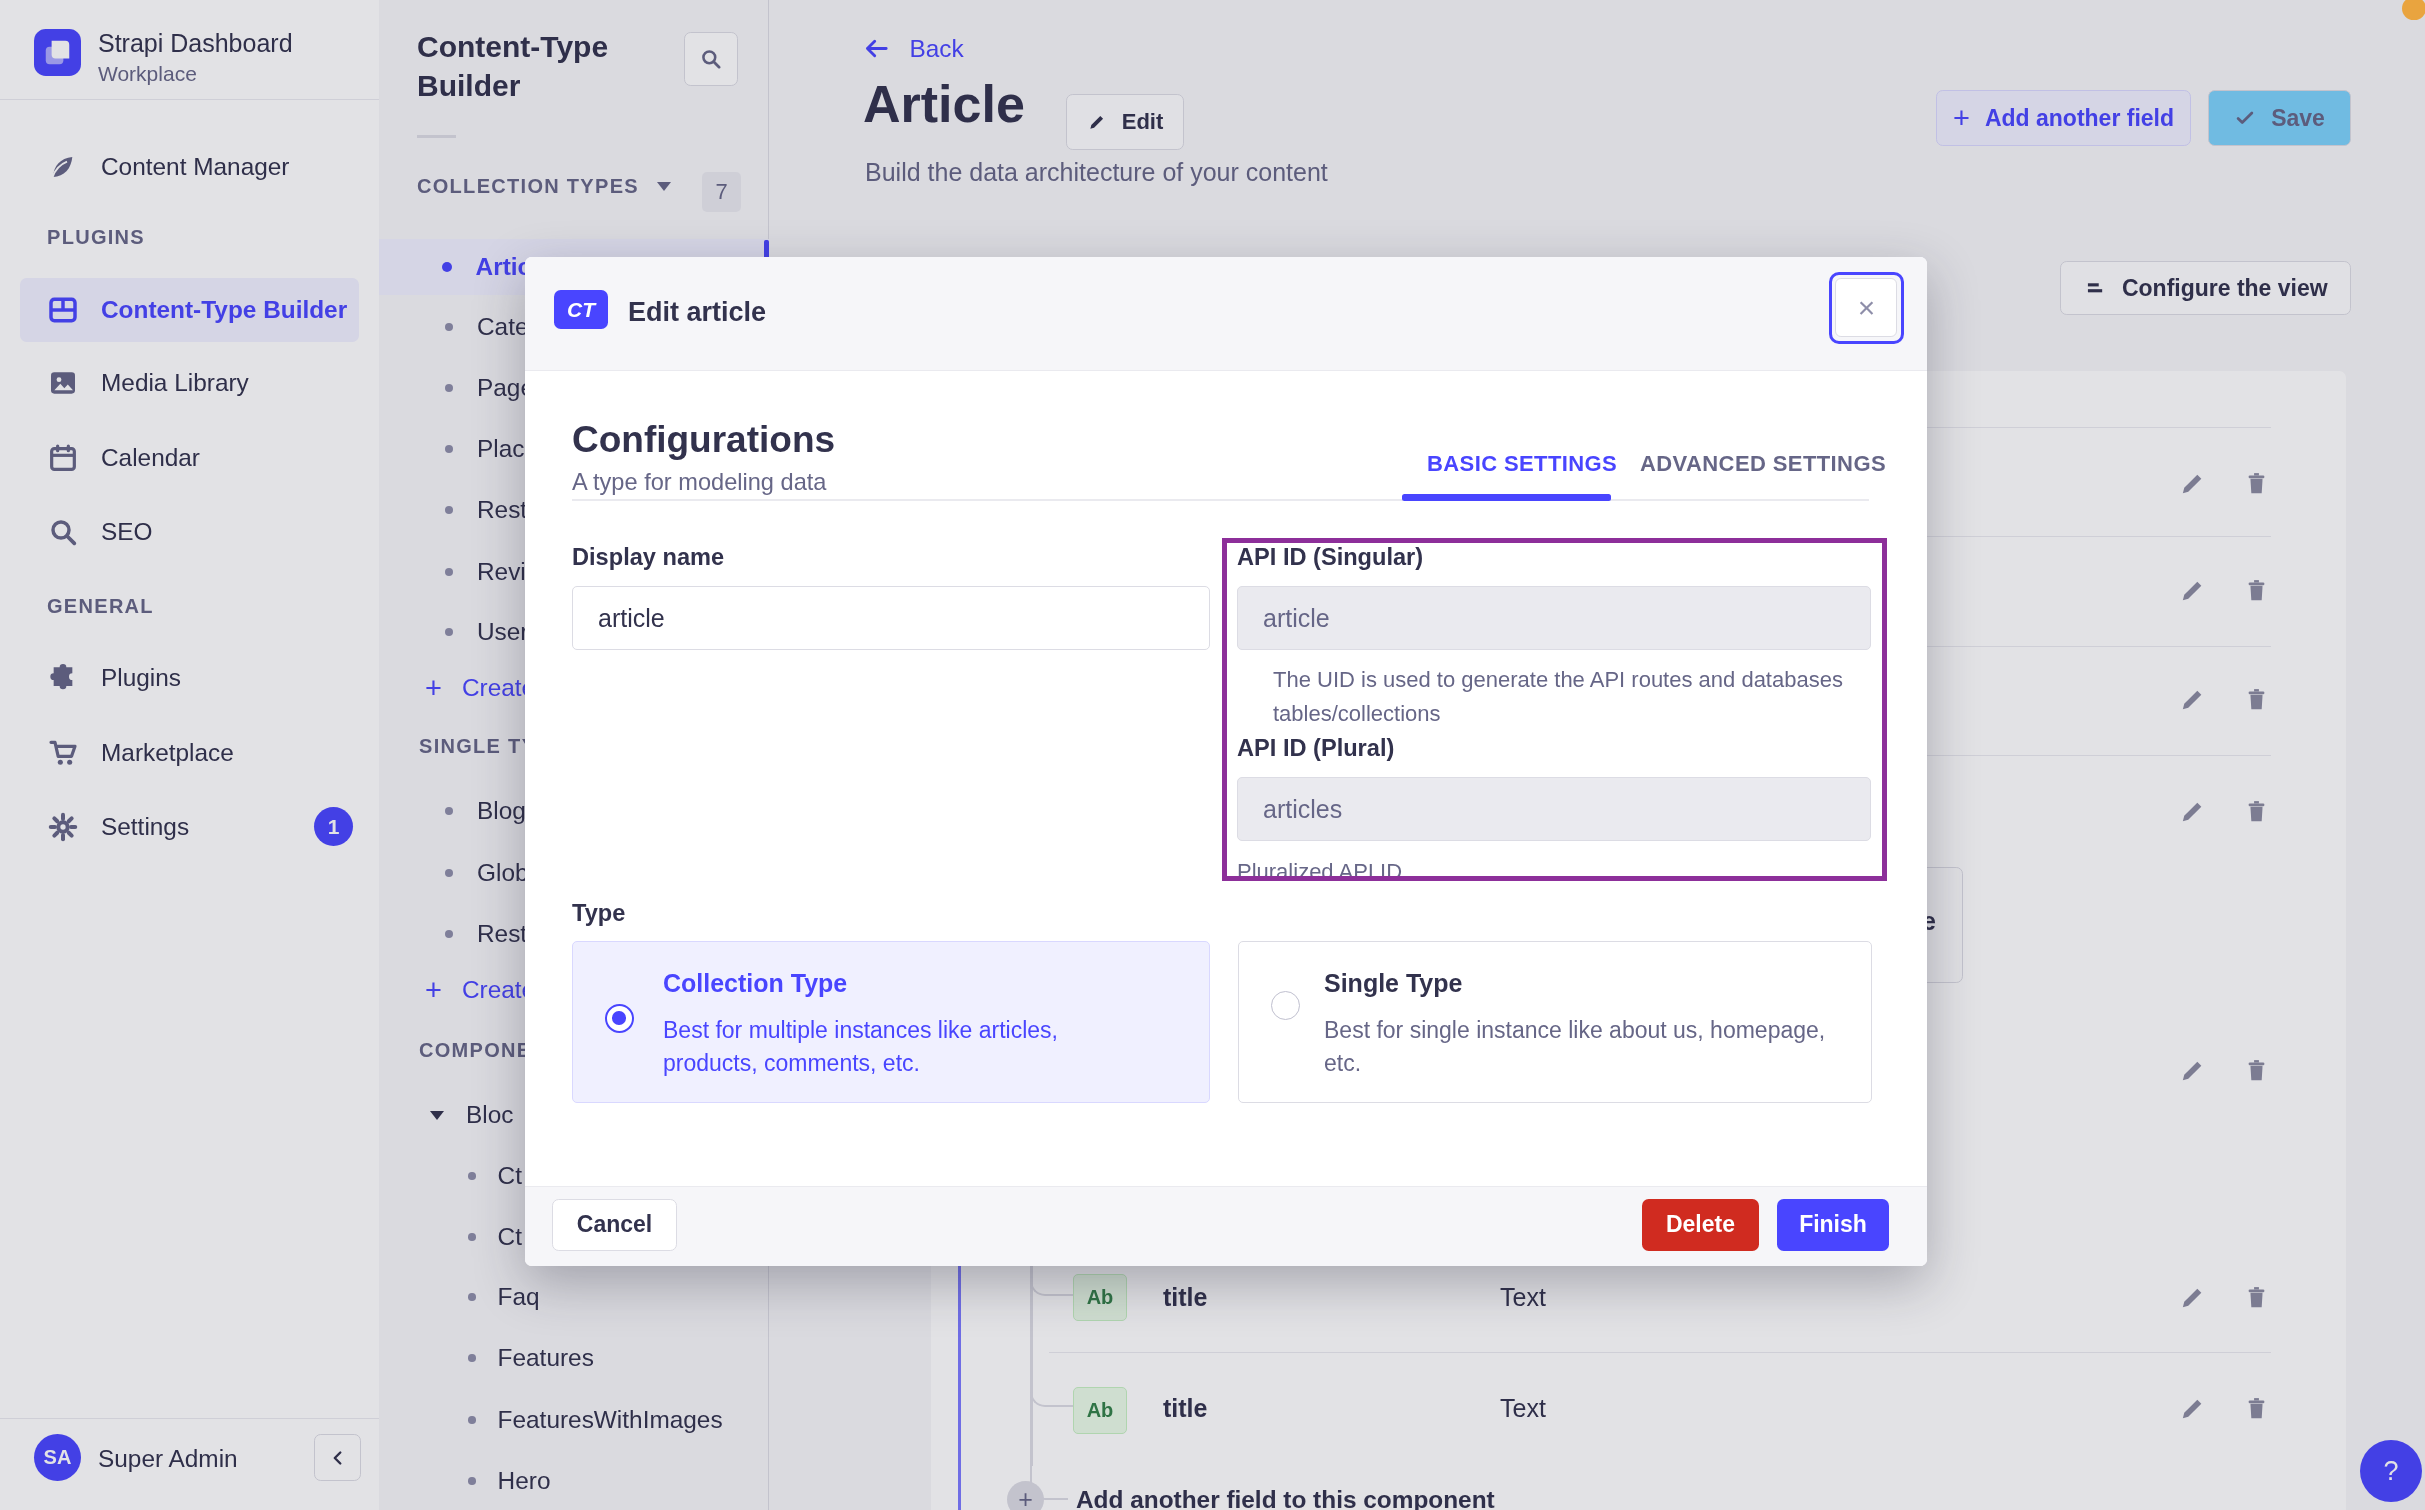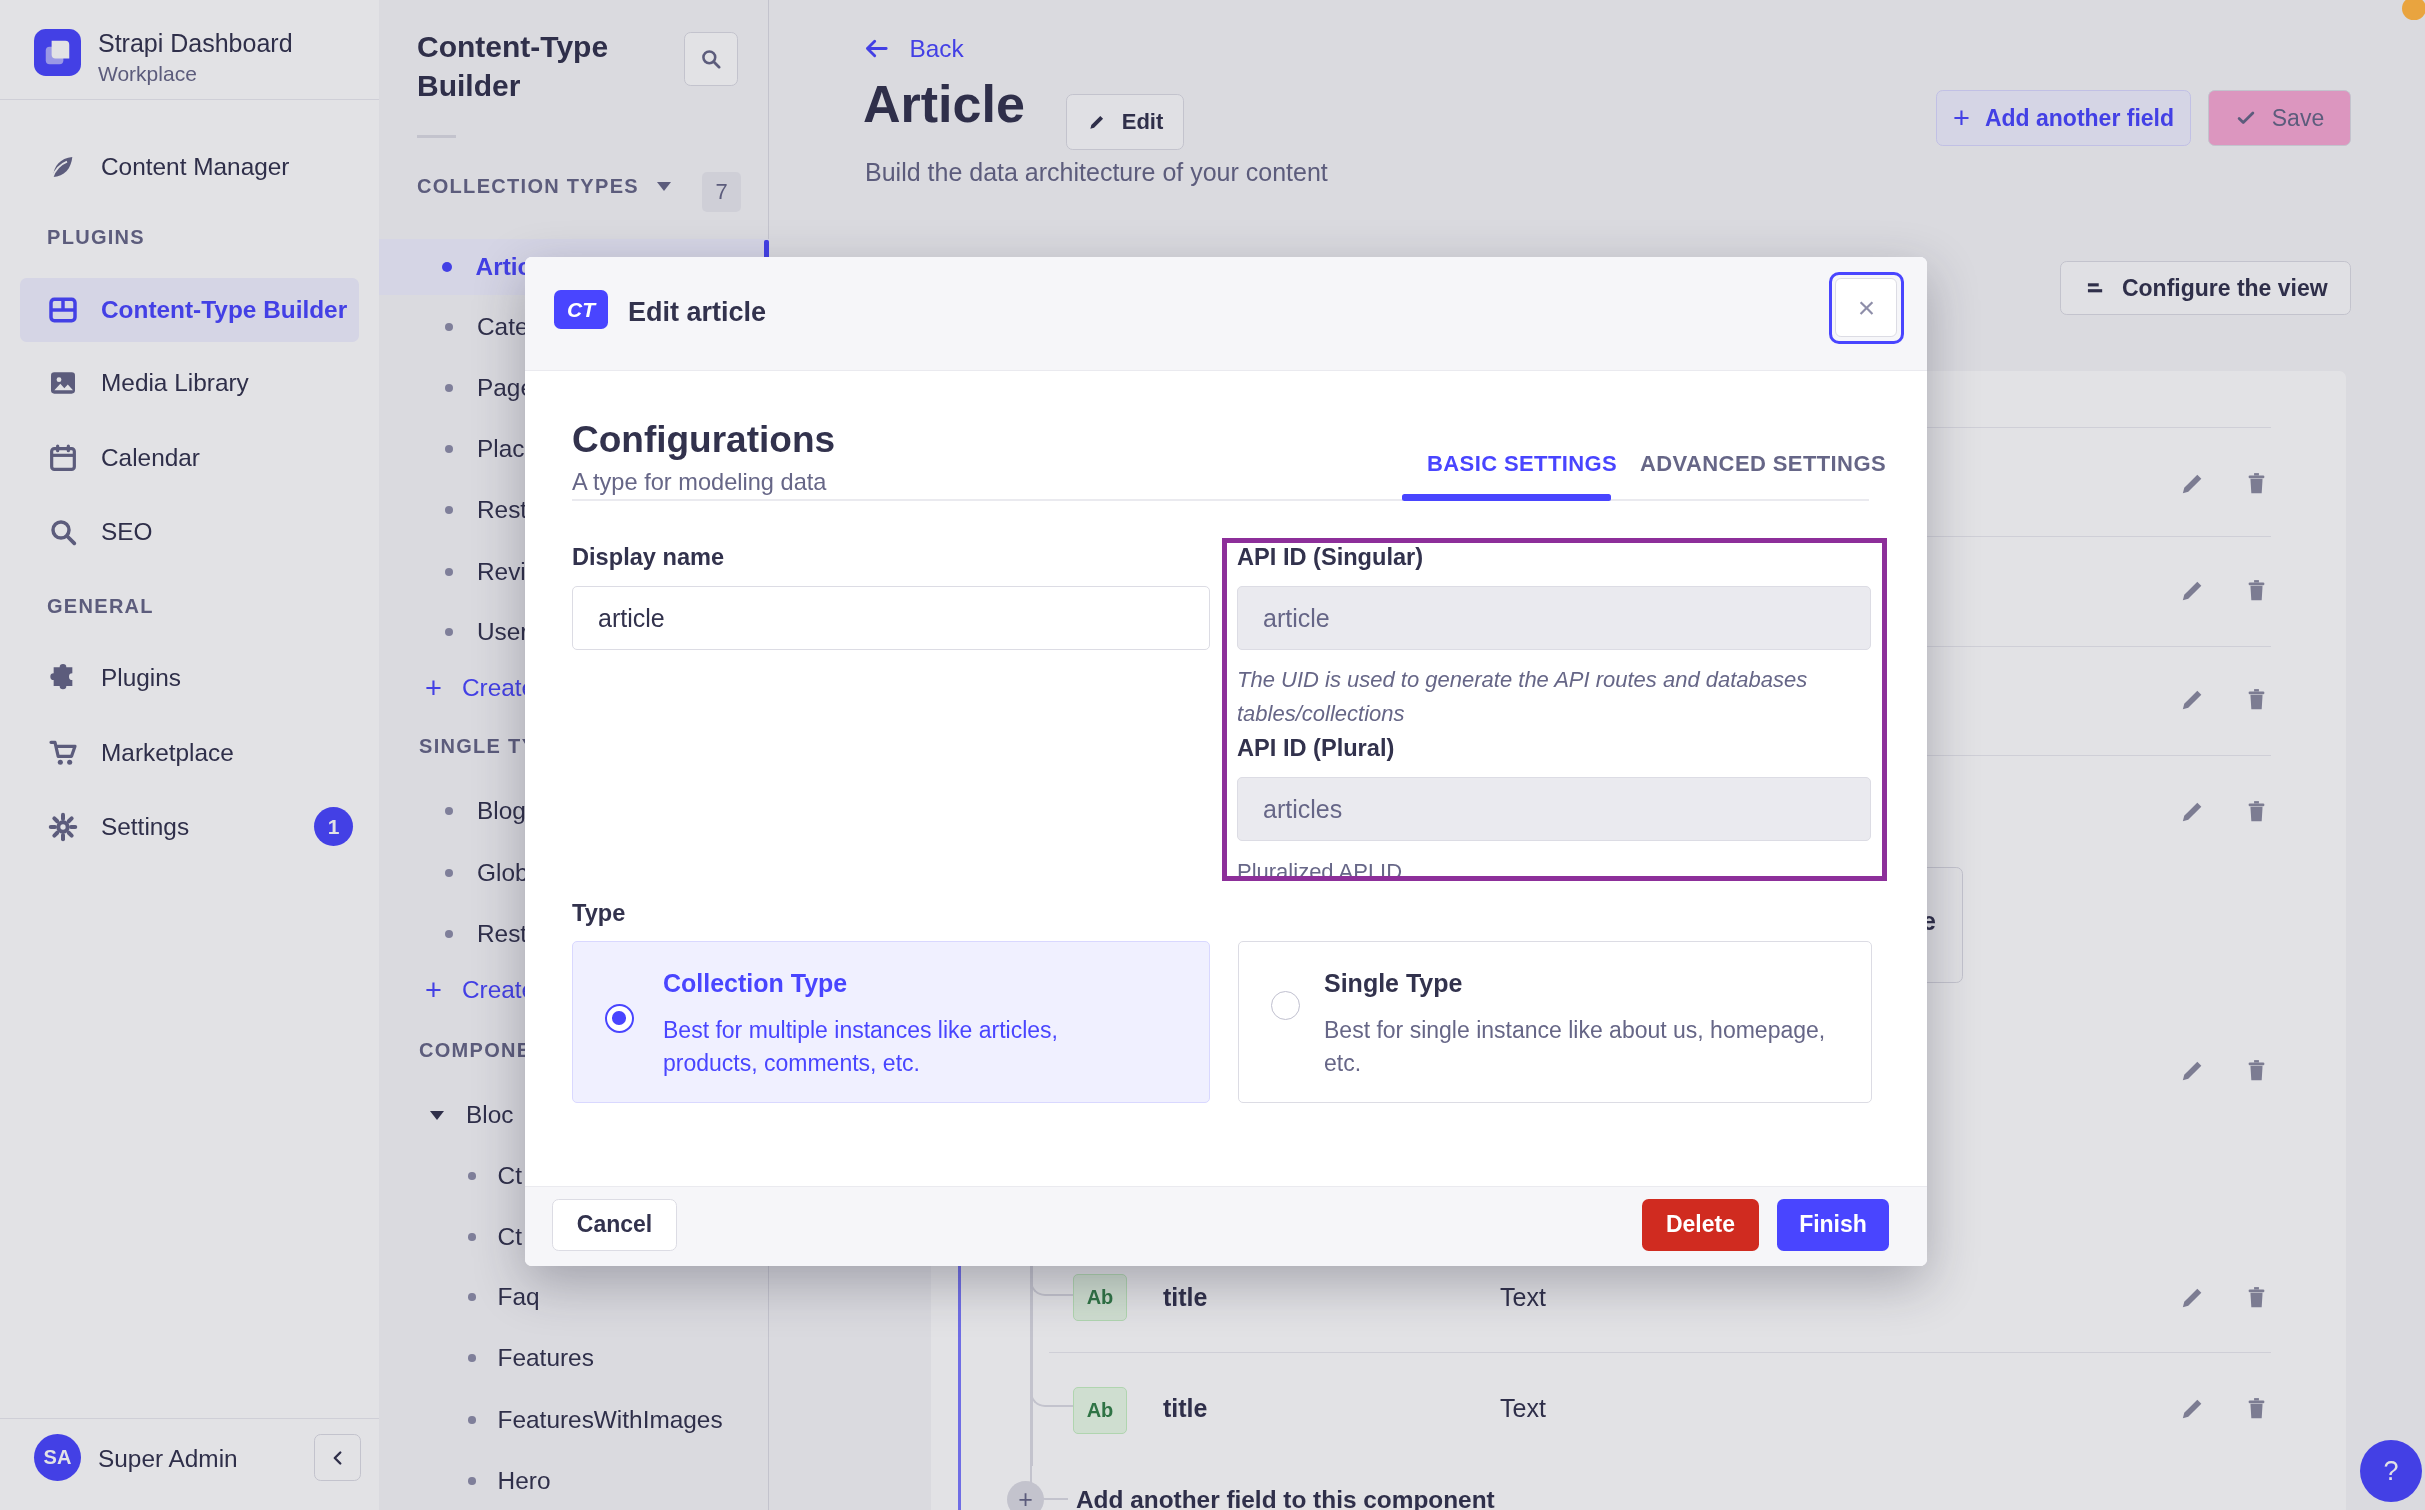--- a/index.html
+++ b/index.html
@@ -19,21 +19,21 @@
   #panel{left:379px;top:0;width:390px;height:1510px;background:#f6f6f9;border-right:0.8px solid #dcdce4;box-sizing:border-box;}
   .p-it{position:absolute;display:flex;align-items:center;height:56px;font-size:24.4px;color:#32324d;white-space:nowrap;}
   .dot{width:8.4px;height:8.4px;border-radius:50%;background:#8e8ea9;flex:0 0 auto;}
   .caret{width:0;height:0;border-left:7.6px solid transparent;border-right:7.6px solid transparent;border-top:9.3px solid #666687;}
   .purple{color:#4945ff;}
   
   #content{left:769px;top:0;width:1656px;height:1510px;background:#f6f6f9;}
   .btn{display:flex;align-items:center;justify-content:center;gap:15px;border-radius:6.7px;box-sizing:border-box;cursor:pointer;}
   .btn-outline{background:#fdfdfe;border:0.8px solid #dcdce4;color:#32324d;font-weight:bold;}
   .btn-soft{background:#f0f0ff;border:0.8px solid #d9d8ff;color:#4945ff;font-weight:bold;}
-  .btn-disabled{background:#f9a8d4;border:0.8px solid #dcdce4;color:#666687;font-weight:normal;}
+  .btn-disabled{background:#7dd3fc;border:0.8px solid #dcdce4;color:#666687;font-weight:bold;}
   #fields-table{left:162px;top:371px;width:1415px;height:1139px;background:#ffffff;border-radius:6.7px 6.7px 0 0;}
   .row-div{position:absolute;left:118px;width:1222px;height:0.8px;background:#eaeaef;}
   .rowact{position:absolute;left:1247px;display:flex;gap:35px;}
   .ab-badge{position:absolute;width:54px;height:47px;border-radius:5px;background:#eafbe7;border:0.8px solid #c6f0c2;
     color:#328048;font-size:20px;font-weight:bold;display:flex;align-items:center;justify-content:center;box-sizing:border-box;}
   .cell-name{position:absolute;font-size:25px;font-weight:bold;color:#32324d;}
   .cell-type{position:absolute;font-size:25px;color:#32324d;}
   .elbow{position:absolute;width:44px;height:34px;border-left:2.5px solid #dcdce4;border-bottom:2.5px solid #dcdce4;
     border-bottom-left-radius:15px;box-sizing:border-box;}
   
@@ -482,21 +482,21 @@
   <div class="abs" style="left:902px;top:194px;font-size:22px;font-weight:bold;letter-spacing:0.4px;color:#4945ff;">BASIC SETTINGS</div>
   <div class="abs" style="left:1115px;top:194px;font-size:22px;font-weight:bold;letter-spacing:0.4px;color:#666687;">ADVANCED SETTINGS</div>
   <div class="abs" style="left:47px;top:242px;width:1297px;height:1.7px;background:#eaeaef;"></div>
   <div class="abs" style="left:877px;top:237px;width:209px;height:6.7px;background:#4945ff;border-radius:2.5px;"></div>
 
   <div class="m-label" style="left:47px;top:287px;">Display name</div>
   <div class="m-input" style="left:47px;top:329px;width:638px;">article</div>
 
   <div class="m-label" style="left:712px;top:287px;">API ID (Singular)</div>
   <div class="m-input disabled" style="left:712px;top:329px;width:634px;">article</div>
-  <div class="helper" style="left:712px;top:406px;width:624px;font-style:italic;">The UID is used to generate the API routes and databases tables/collections</div>
+  <div class="helper" style="left:748px;top:406px;width:624px;">The UID is used to generate the API routes and databases tables/collections</div>
 
   <div class="m-label" style="left:712px;top:478px;">API ID (Plural)</div>
   <div class="m-input disabled" style="left:712px;top:520px;width:634px;">articles</div>
   <div class="helper" style="left:712px;top:598px;">Pluralized API ID</div>
 
   <div class="m-label" style="left:47px;top:643px;">Type</div>
 
   <div class="type-card" style="left:47px;top:684px;width:638px;background:#f0f0ff;border:0.8px solid #d9d8ff;">
     <div class="radio" style="left:32px;top:62px;border:2.5px solid #4945ff;">
       <div class="abs" style="left:5px;top:5px;width:13.5px;height:13.5px;border-radius:50%;background:#4945ff;"></div>

